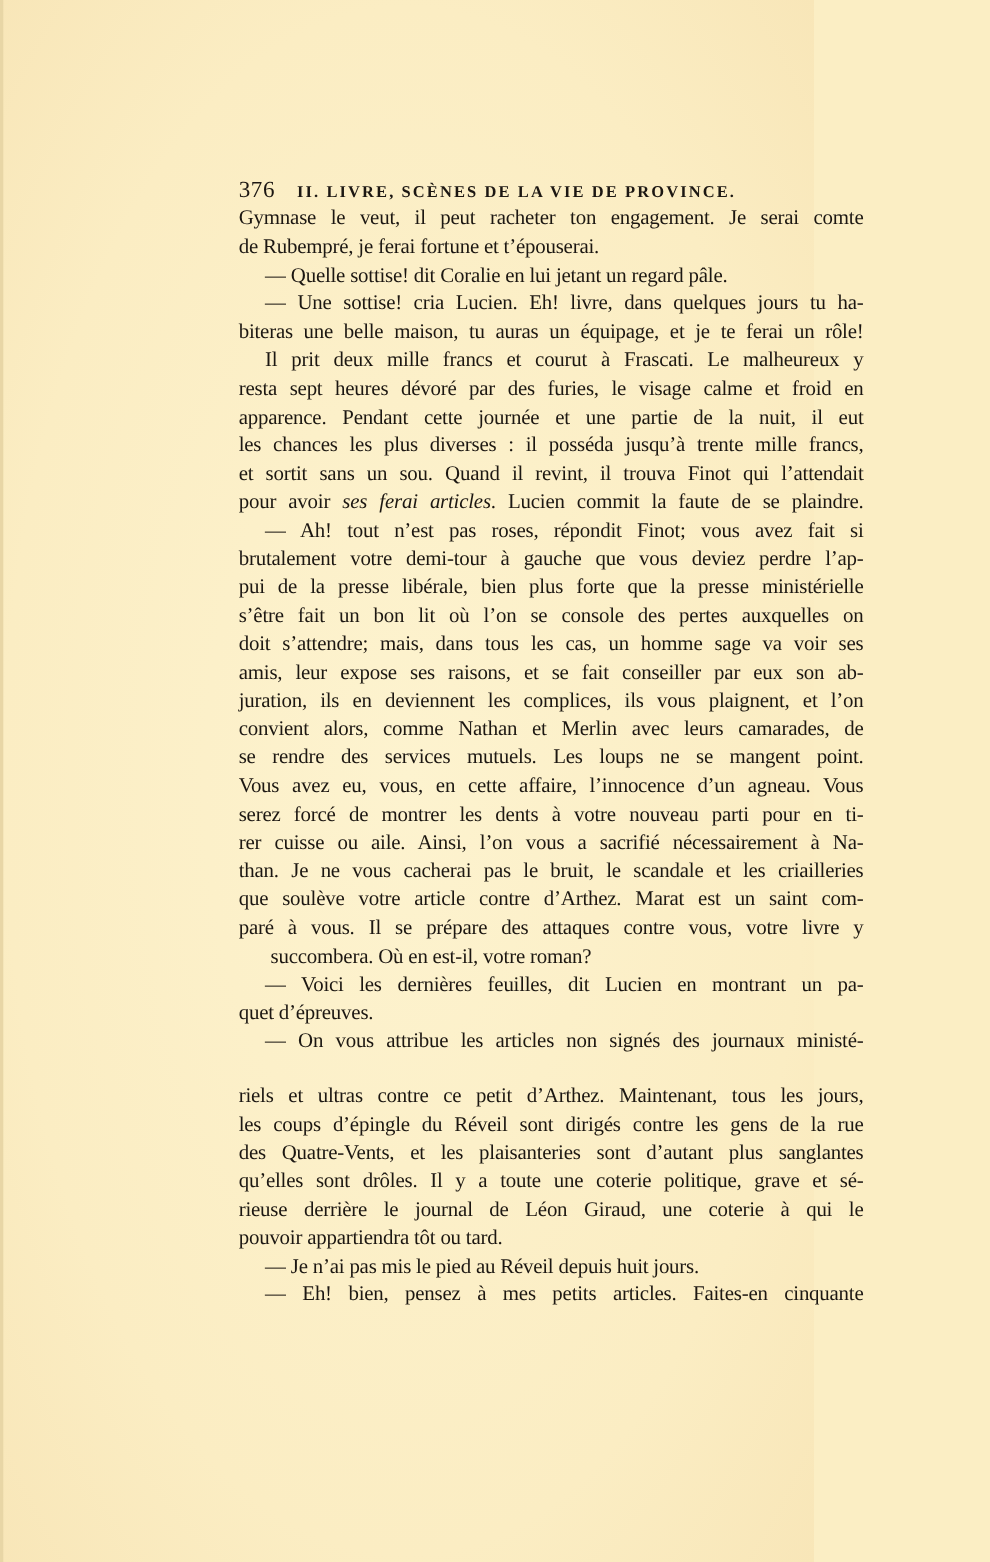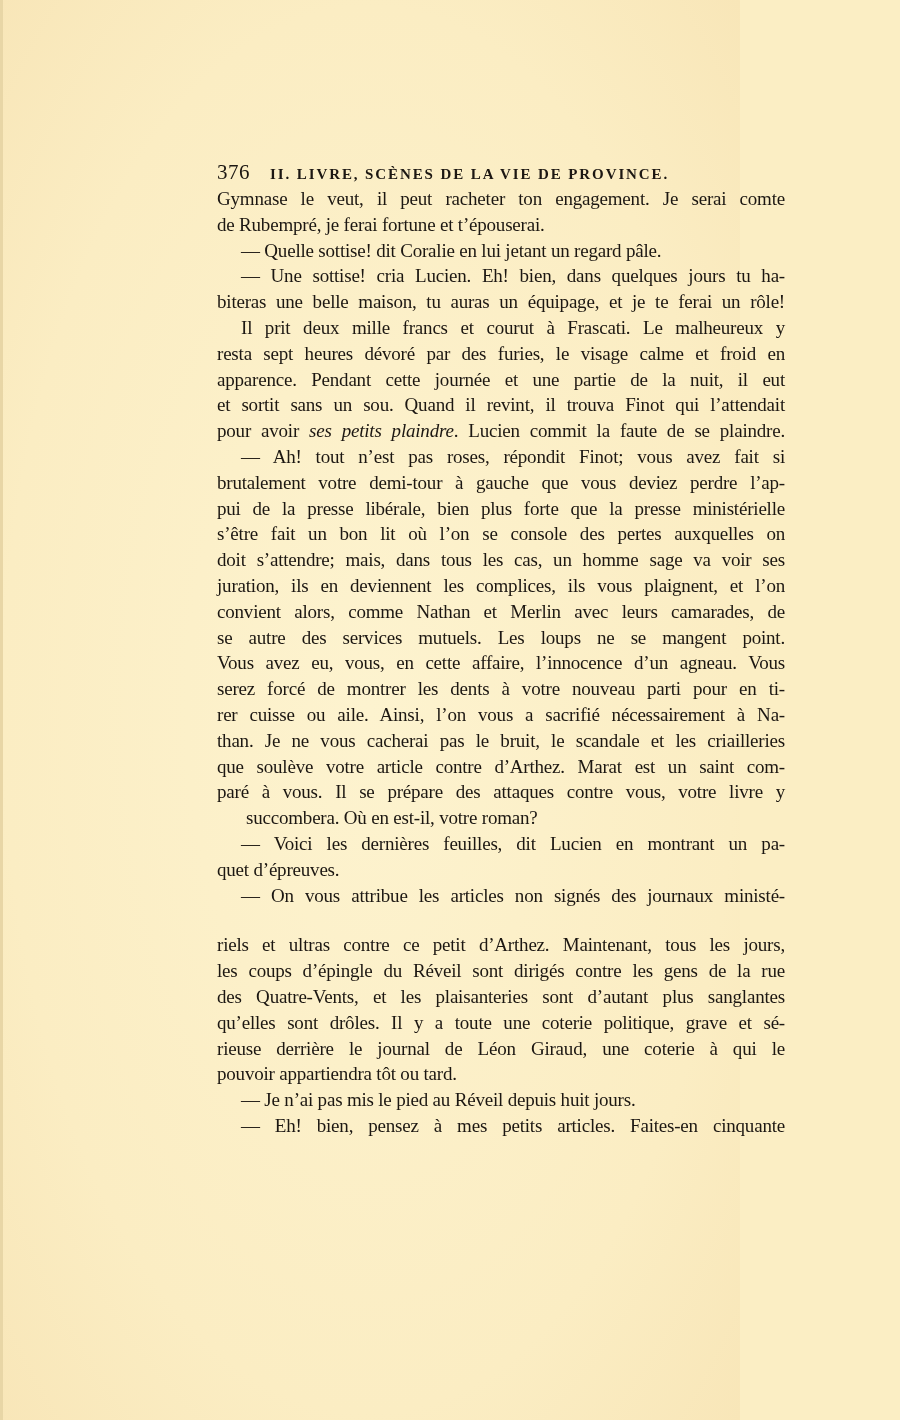--- a/index.html
+++ b/index.html
@@ -85,35 +85,37 @@
   <div class="text-block">
     <div class="running-head">
       <span class="page-number">376</span>
       <span class="running-title">II. LIVRE, SCÈNES DE LA VIE DE PROVINCE.</span>
     </div>
 
     <div id="body-lines">
       <span class="line" style="white-space: nowrap;">Gymnase le veut, il peut racheter ton engagement. Je serai comte</span>
       <span class="line last" style="white-space: nowrap;">de Rubempré, je ferai fortune et t’épouserai.</span>
       <span class="line indent last" style="white-space: nowrap;">— Quelle sottise! dit Coralie en lui jetant un regard pâle.</span>
-      <span class="line indent" style="white-space: nowrap;">— Une sottise! cria Lucien. Eh! bien, dans quelques jours tu ha-</span>
+      <span class="line indent" style="white-space: nowrap;">— Une sottise! cria Lucien. Eh! livre, dans quelques jours tu ha-</span>
       <span class="line" style="white-space: nowrap;">biteras une belle maison, tu auras un équipage, et je te ferai un rôle!</span>
       <span class="line indent" style="white-space: nowrap;">Il prit deux mille francs et courut à Frascati. Le malheureux y</span>
       <span class="line" style="white-space: nowrap;">resta sept heures dévoré par des furies, le visage calme et froid en</span>
       <span class="line" style="white-space: nowrap;">apparence. Pendant cette journée et une partie de la nuit, il eut</span>
+      <span class="line" style="white-space: nowrap;">les chances les plus diverses : il posséda jusqu’à trente mille francs,</span>
       <span class="line" style="white-space: nowrap;">et sortit sans un sou. Quand il revint, il trouva Finot qui l’attendait</span>
-      <span class="line" style="white-space: nowrap;"><span>pour avoir </span><span class="ital">ses petits plaindre</span><span>. Lucien commit la faute de se plaindre.</span></span>
+      <span class="line" style="white-space: nowrap;"><span>pour avoir </span><span class="ital">ses ferai articles</span><span>. Lucien commit la faute de se plaindre.</span></span>
       <span class="line indent" style="white-space: nowrap;">— Ah! tout n’est pas roses, répondit Finot; vous avez fait si</span>
       <span class="line" style="white-space: nowrap;">brutalement votre demi-tour à gauche que vous deviez perdre l’ap-</span>
       <span class="line" style="white-space: nowrap;">pui de la presse libérale, bien plus forte que la presse ministérielle</span>
       <span class="line" style="white-space: nowrap;">s’être fait un bon lit où l’on se console des pertes auxquelles on</span>
       <span class="line" style="white-space: nowrap;">doit s’attendre; mais, dans tous les cas, un homme sage va voir ses</span>
+      <span class="line" style="white-space: nowrap;">amis, leur expose ses raisons, et se fait conseiller par eux son ab-</span>
       <span class="line" style="white-space: nowrap;">juration, ils en deviennent les complices, ils vous plaignent, et l’on</span>
       <span class="line" style="white-space: nowrap;">convient alors, comme Nathan et Merlin avec leurs camarades, de</span>
-      <span class="line" style="white-space: nowrap;">se autre des services mutuels. Les loups ne se mangent point.</span>
+      <span class="line" style="white-space: nowrap;">se rendre des services mutuels. Les loups ne se mangent point.</span>
       <span class="line" style="white-space: nowrap;">Vous avez eu, vous, en cette affaire, l’innocence d’un agneau. Vous</span>
       <span class="line" style="white-space: nowrap;">serez forcé de montrer les dents à votre nouveau parti pour en ti-</span>
       <span class="line" style="white-space: nowrap;">rer cuisse ou aile. Ainsi, l’on vous a sacrifié nécessairement à Na-</span>
       <span class="line" style="white-space: nowrap;">than. Je ne vous cacherai pas le bruit, le scandale et les criailleries</span>
       <span class="line" style="white-space: nowrap;">que soulève votre article contre d’Arthez. Marat est un saint com-</span>
       <span class="line" style="white-space: nowrap;">paré à vous. Il se prépare des attaques contre vous, votre livre y</span>
       <span class="line last" style="white-space: nowrap; margin-left: 29px;">succombera. Où en est-il, votre roman?</span>
       <span class="line indent" style="white-space: nowrap;">— Voici les dernières feuilles, dit Lucien en montrant un pa-</span>
       <span class="line last" style="white-space: nowrap;">quet d’épreuves.</span>
       <span class="line indent" style="white-space: nowrap;">— On vous attribue les articles non signés des journaux ministé-</span>

